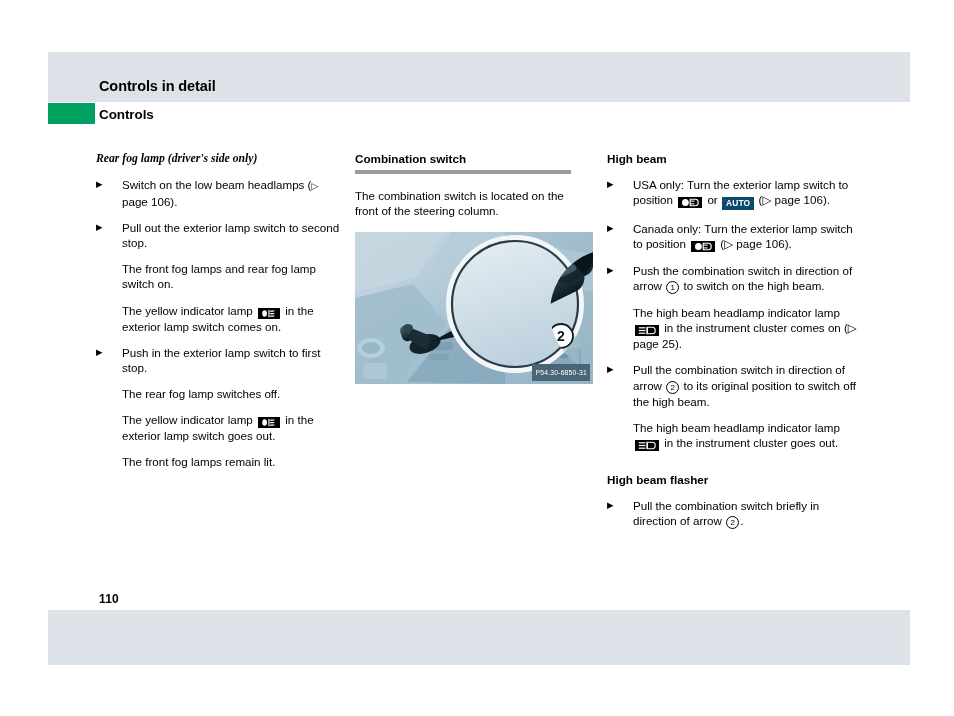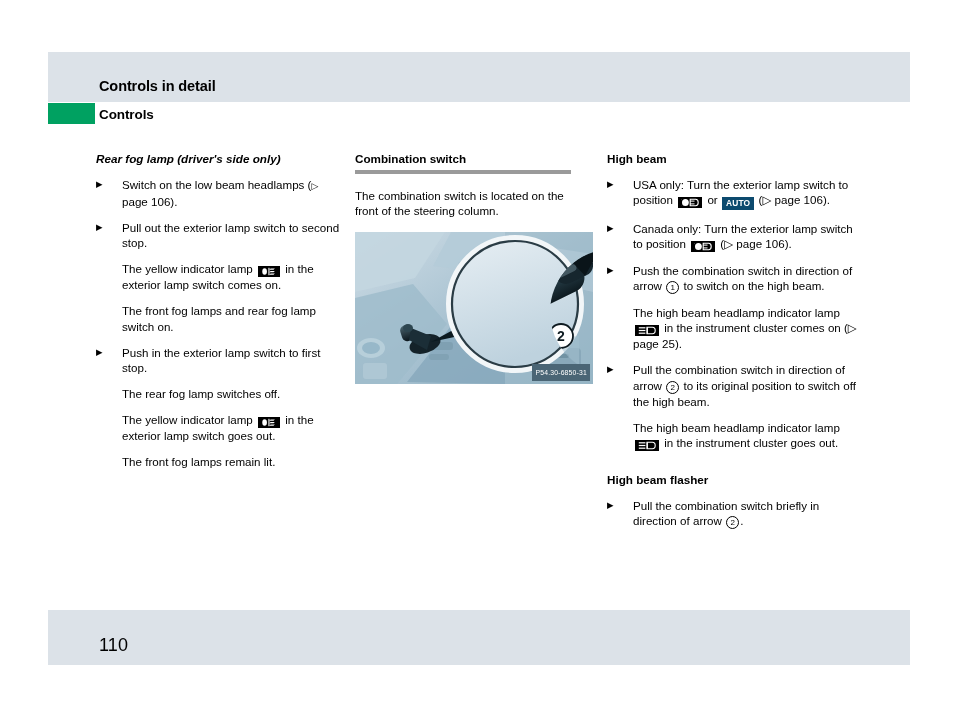--- a/index.html
+++ b/index.html
@@ -62,20 +62,21 @@
   .col-left   { left: 96px;  width: 248px; }
   .col-mid    { left: 355px; width: 216px; }
   .col-right  { left: 607px; width: 250px; }
 
   h3.sub-it {
     font-size: 11.7px;
     font-weight: bold;
     font-style: italic;
     margin: 0 0 11px 0;
     line-height: 14px;
+    font-family: Liberation Serif, serif;
   }
   h3.sub-bold {
     font-size: 11.7px;
     font-weight: bold;
     margin: 0 0 4px 0;
     line-height: 14px;
   }
 
   .rule {
     height: 4px;
@@ -173,23 +174,23 @@
     position: absolute;
     left: 48px;
     top: 610px;
     width: 862px;
     height: 55px;
     background: #dce2e8;
   }
   .page-num {
     position: absolute;
     left: 99px;
-    top: 635px;
-    font-size: 18px;
-    font-weight: normal;
+    top: 592px;
+    font-size: 12px;
+    font-weight: bold;
     letter-spacing: 0.2px;
   }
 </style>
 </head>
 <body>
 
 <div class="header-bar"></div>
 <div class="header-title">Controls in detail</div>
 <div class="green-tab"></div>
 <div class="chapter-title">Controls</div>
@@ -197,37 +198,37 @@
 <div class="col col-left">
 
   <h3 class="sub-it">Rear fog lamp (driver's side only)</h3>
 
   <div class="bullet">
     <span>Switch on the low beam headlamps (</span><span class="pg"></span><span> page 106).</span>
   </div>
 
   <div class="bullet">
     <span>Pull out the exterior lamp switch to second stop.</span>
+  </div>
+
+  <div class="para">
+    <span>The front fog lamps and rear fog lamp switch on.</span>
   </div>
 
   <div class="para">
     <span>The yellow indicator lamp </span><span class="sym-box"><svg width="16" height="9" viewBox="0 0 16 9">
           <g fill="#fff">
             <path d="M1.6 1.2a3.3 3.3 0 0 0 0 6.6 3.3 3.3 0 0 1 0-6.6z"></path>
             <ellipse cx="3.6" cy="4.5" rx="2.3" ry="3.3"></ellipse>
             <rect x="7.4" y="0.8" width="1.1" height="7.4"></rect>
             <path d="M9.6 1.4h4.3l-1.4 1.3h-4.3z"></path>
             <path d="M9.6 3.9h4.3l-1.4 1.3h-4.3z"></path>
             <path d="M9.6 6.4h4.3l-1.4 1.3h-4.3z"></path>
           </g>
         </svg></span><span> in the exterior lamp switch comes on.</span>
-  </div>
-
-  <div class="para">
-    <span>The front fog lamps and rear fog lamp switch on.</span>
   </div>
 
   <div class="bullet">
     <span>Push in the exterior lamp switch to first stop.</span>
   </div>
 
   <div class="para">
     <span>The rear fog lamp switches off.</span>
   </div>
 

